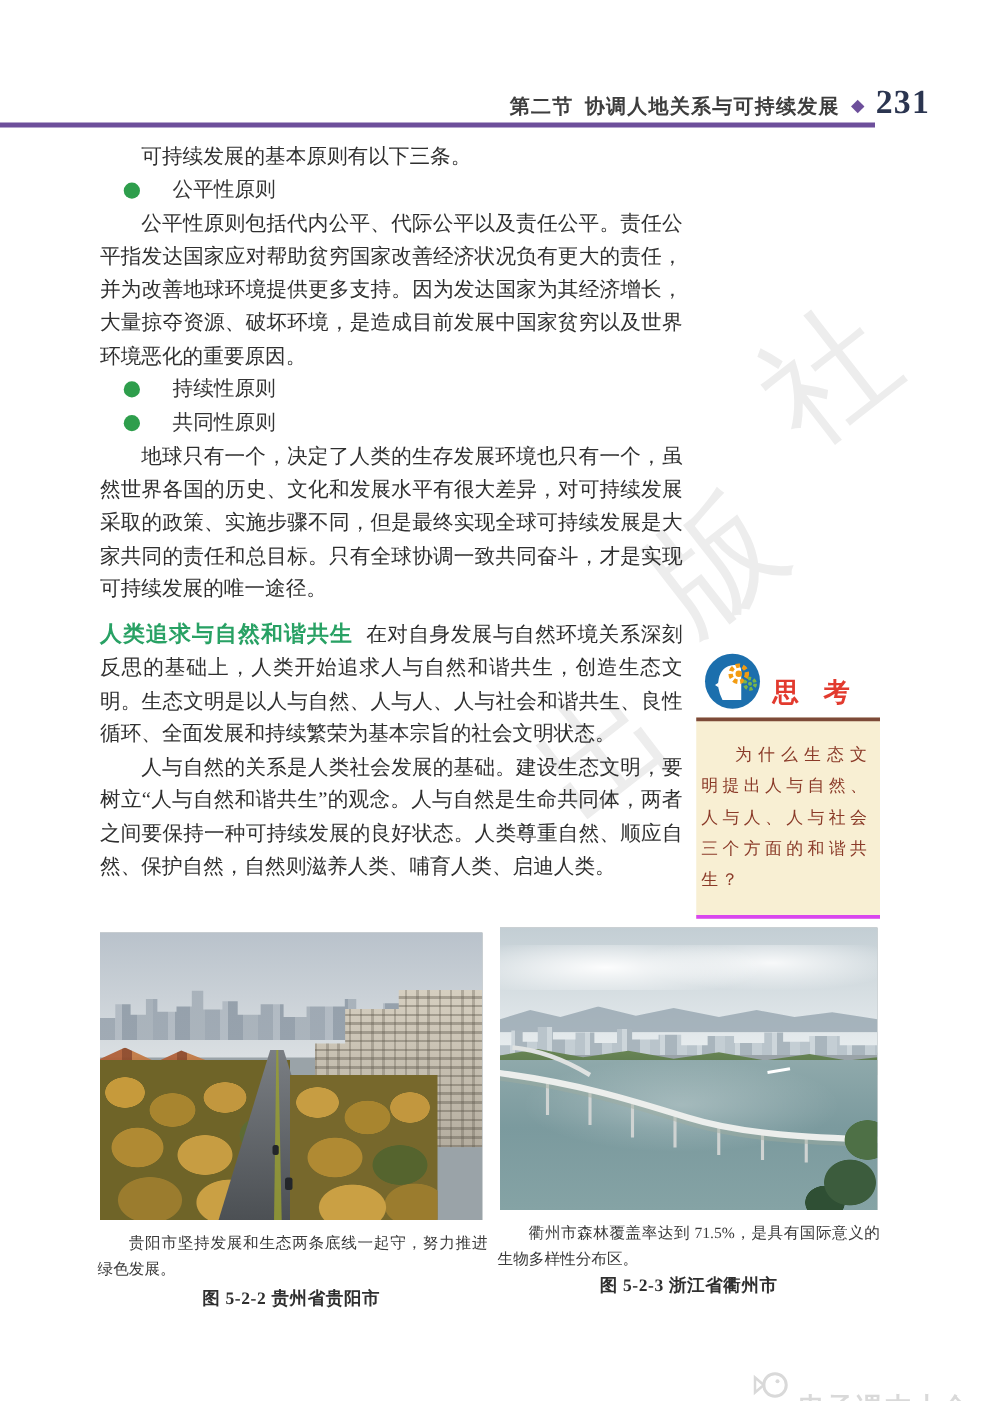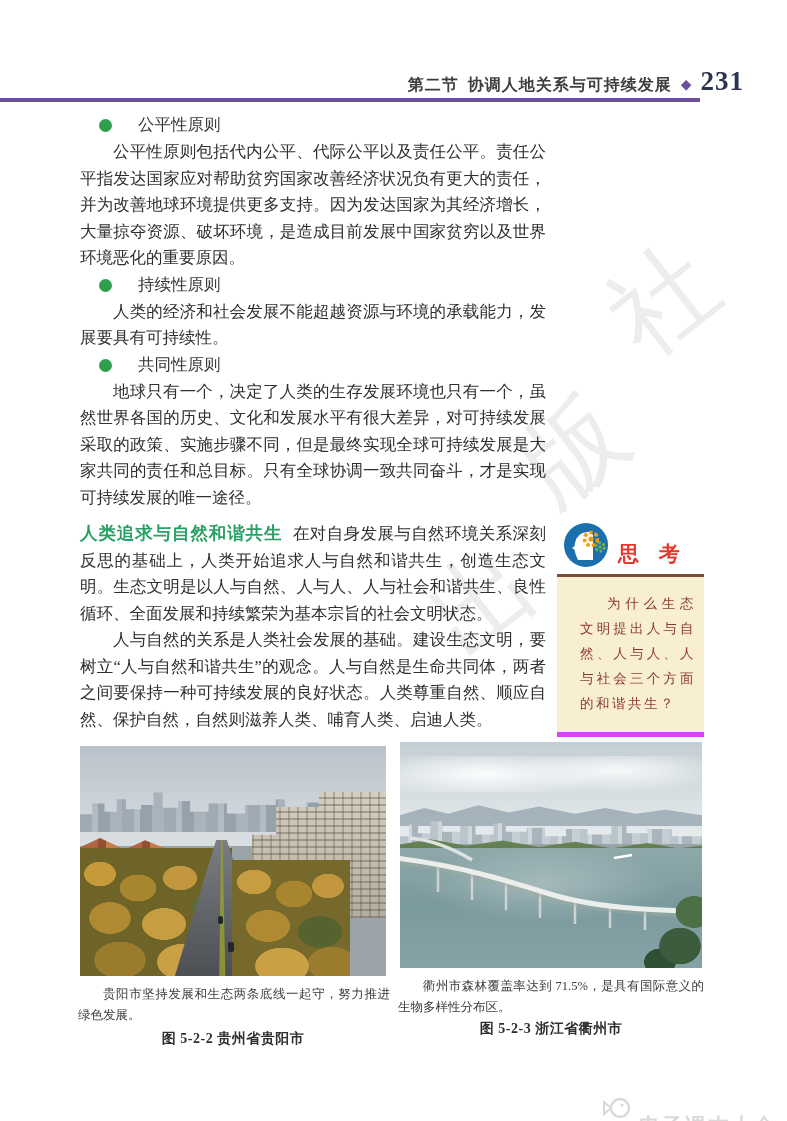--- a/index.html
+++ b/index.html
@@ -41,22 +41,22 @@
   .eco-lead-p { text-indent:0 !important; }
   .eco-p2 { margin-top:0; }
 
   
   .think { position:absolute; left:557px; top:522px; width:147px; z-index:2; }
   .think-head { display:flex; align-items:flex-end; gap:9px; padding-left:6px; }
   .think-icon { width:46px; height:46px; flex:0 0 auto; }
   .think-label { color:#e23a2e; font-weight:bold; font-size:21px; letter-spacing:7px;
     font-family:"Liberation Sans","DejaVu Sans",sans-serif; }
   .think-panel { margin-top:6px; background:#f8efd3;
-    border-top:3px solid #7d4a38; border-bottom:5px solid #d946ef;
-    padding:14px 8px 16px 23px; }
+    border-top:3px solid #7d4a38; border-bottom:3px solid #d946ef;
+    padding:14px 8px 16px 4px; }
   .think-question { font-size:13.5px; line-height:25px; letter-spacing:2.5px;
     color:#8a3a28; text-indent:2em; text-align:justify; }
 
   
   .photo { position:absolute; overflow:hidden; z-index:1; background:#9aa3a8; }
   .photo-left  { left:80px;  top:746px; width:306px; height:230px; }
   .photo-right { left:400px; top:742px; width:302px; height:226px; }
   .ph { position:absolute; }
 
   
@@ -153,32 +153,32 @@
 
   <div class="header-row">
     <span class="header-title">第二节</span>
     <span class="header-title">协调人地关系与可持续发展</span>
     <span class="header-diamond">◆</span>
     <span class="header-page">231</span>
   </div>
   <div class="header-rule"></div>
 
   <div class="text-col">
+    <p>可持续发展的基本原则有以下三条。</p>
 
     <div class="bullet-row">
       <span class="bullet-dot"></span>
       <span class="bullet-label">公平性原则</span>
     </div>
     <p>公平性原则包括代内公平、代际公平以及责任公平。责任公平指发达国家应对帮助贫穷国家改善经济状况负有更大的责任，并为改善地球环境提供更多支持。因为发达国家为其经济增长，大量掠夺资源、破坏环境，是造成目前发展中国家贫穷以及世界环境恶化的重要原因。</p>
 
     <div class="bullet-row">
       <span class="bullet-dot"></span>
       <span class="bullet-label">持续性原则</span>
     </div>
-    <p>人类的经济和社会发展不能超越资源与环境的承载能力，发展要具有可持续性。</p>
 
     <div class="bullet-row">
       <span class="bullet-dot"></span>
       <span class="bullet-label">共同性原则</span>
     </div>
     <p>地球只有一个，决定了人类的生存发展环境也只有一个，虽然世界各国的历史、文化和发展水平有很大差异，对可持续发展采取的政策、实施步骤不同，但是最终实现全球可持续发展是大家共同的责任和总目标。只有全球协调一致共同奋斗，才是实现可持续发展的唯一途径。</p>
 
     <div class="eco-section">
       <p class="eco-lead-p"><span class="eco-heading">人类追求与自然和谐共生</span><span>在对自身发展与自然环境关系深刻反思的基础上，人类开始追求人与自然和谐共生，创造生态文明。生态文明是以人与自然、人与人、人与社会和谐共生、良性循环、全面发展和持续繁荣为基本宗旨的社会文明状态。</span></p>
       <p class="eco-p2">人与自然的关系是人类社会发展的基础。建设生态文明，要树立“人与自然和谐共生”的观念。人与自然是生命共同体，两者之间要保持一种可持续发展的良好状态。人类尊重自然、顺应自然、保护自然，自然则滋养人类、哺育人类、启迪人类。</p>

